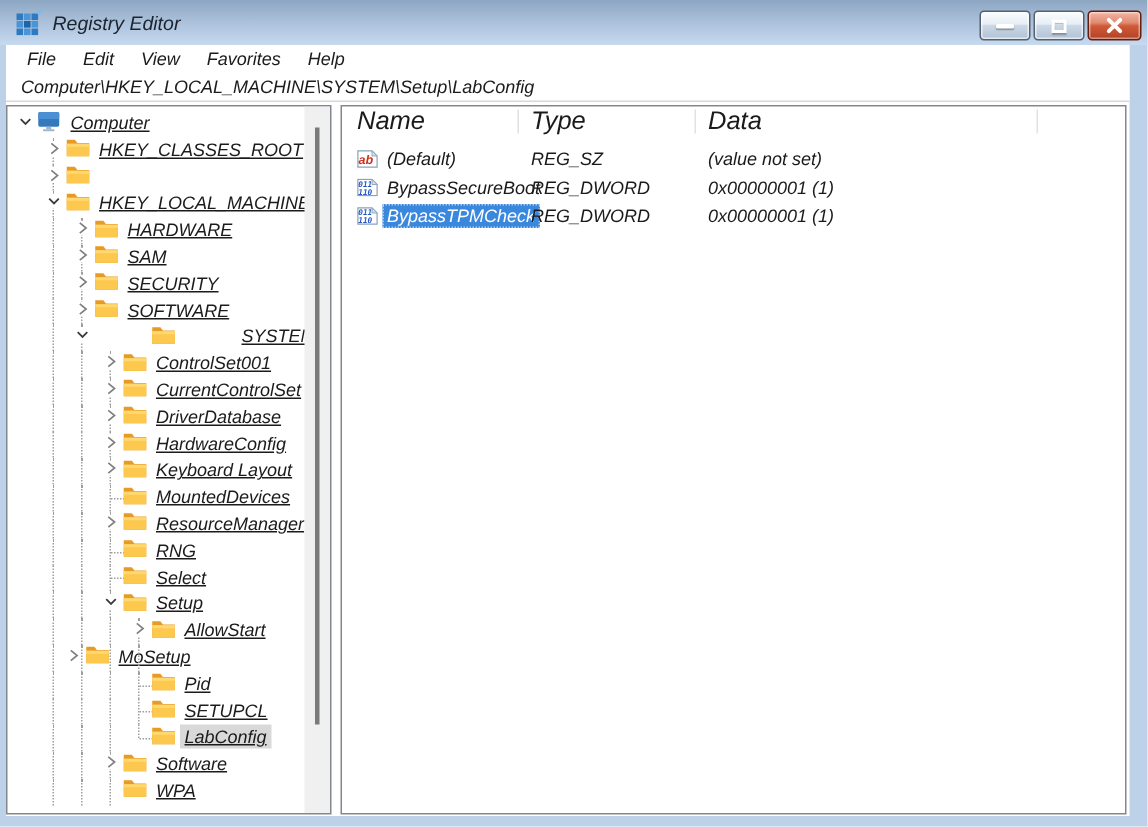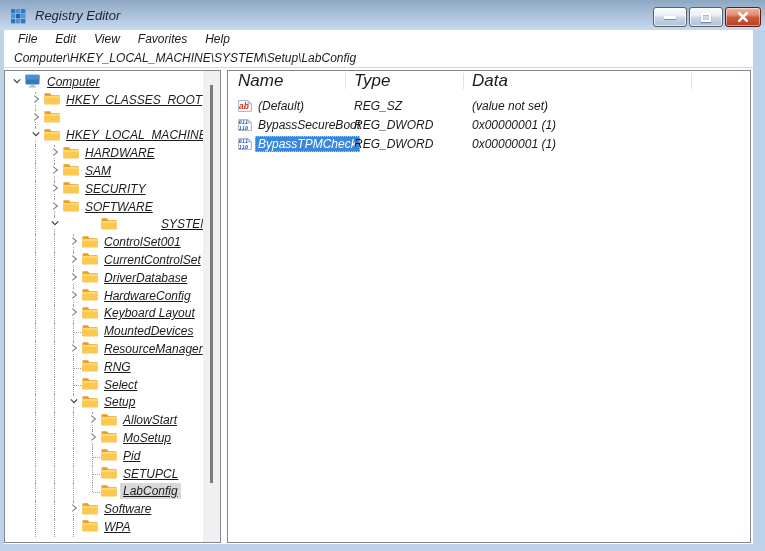--- a/index.html
+++ b/index.html
@@ -485,21 +485,21 @@
         </span>
         <span class="tree-icon">
           <svg viewBox="0 0 16 13" width="16" height="13">
             <path d="M0.5 1.2 h5.4 l1.7 2.1 h7.9 v8.9 h-15 z" fill="#e79b27"></path>
             <path d="M0.5 3.9 h15 v8.3 h-15 z" fill="#fdc84e"></path>
             <path d="M0.5 3.9 h15 v2 h-15 z" fill="#ffd872"></path>
           </svg>
         </span>
         <span class="tree-label">AllowStart</span>
       </div>
-      <div class="tree-row" style="padding-left: 80px;">
+      <div class="tree-row" style="padding-left: 36px;">
         <div class="guide" style="left: 30px;"></div>
         <div class="guide" style="left: 49px;"></div>
         <div class="guide" style="left: 68px;"></div>
         <div class="guide" style="left: 87px;"></div>
         <span class="expander">
           <svg viewBox="0 0 10 10" width="10" height="10">
             <rect width="10" height="10" fill="#fff"></rect>
             <path d="M3.2 1.6 L7.4 5 L3.2 8.4" fill="none" stroke="#7f7f7f" stroke-width="1.1"></path>
           </svg>
         </span>

